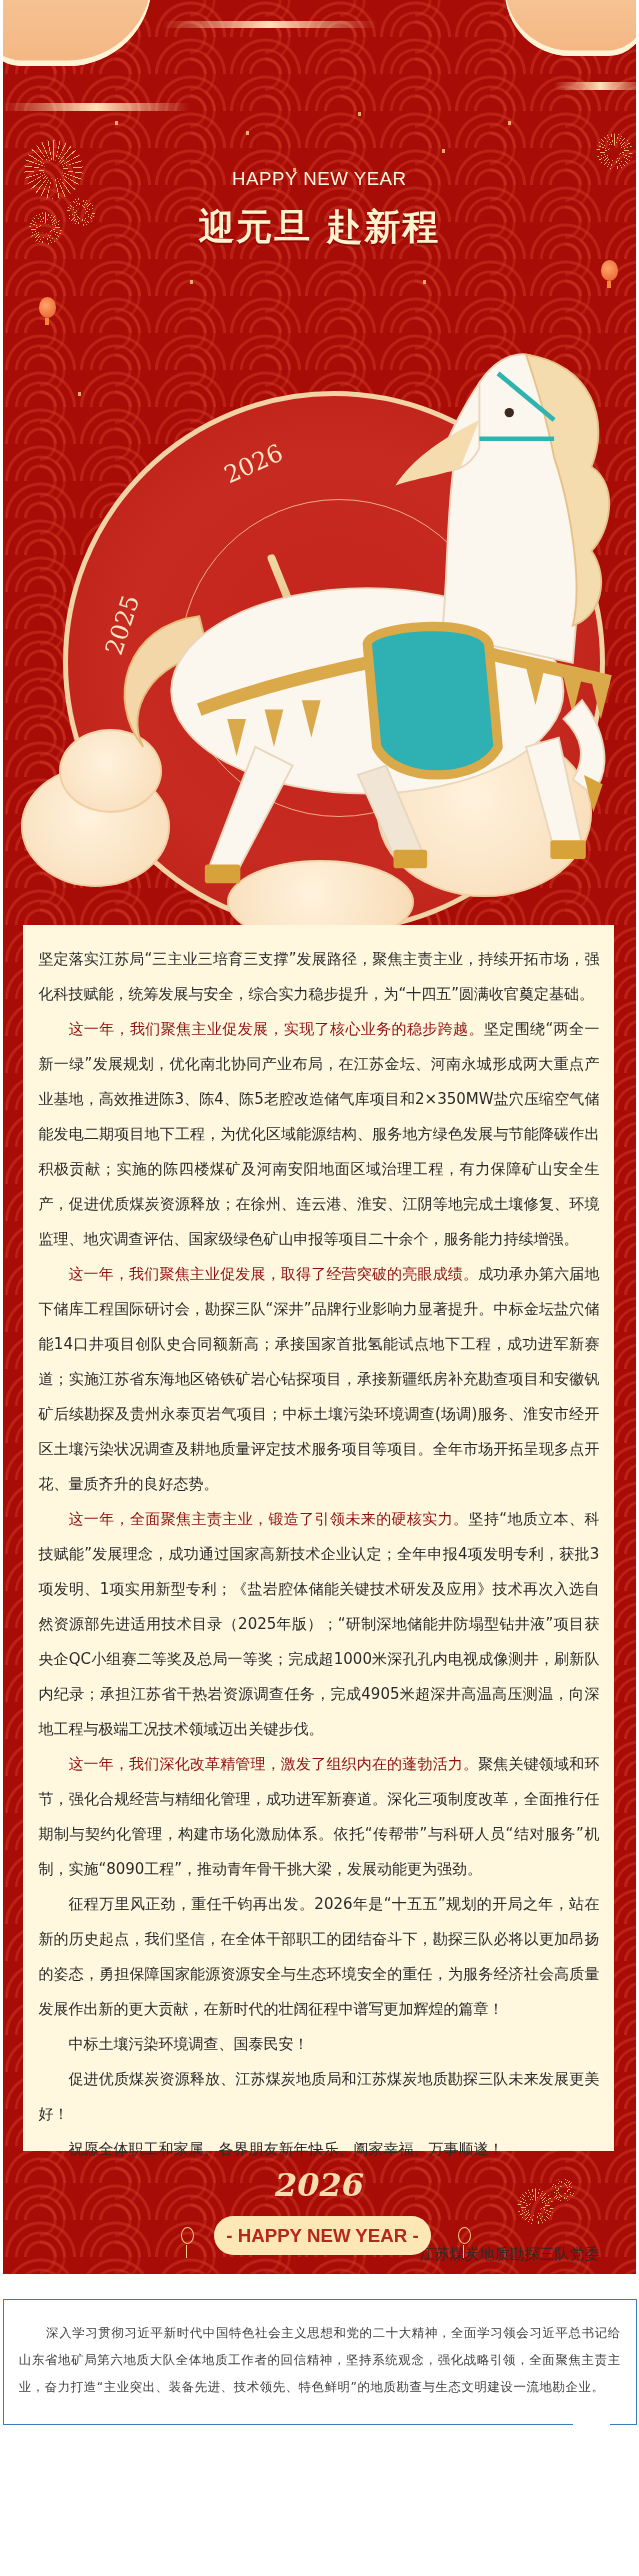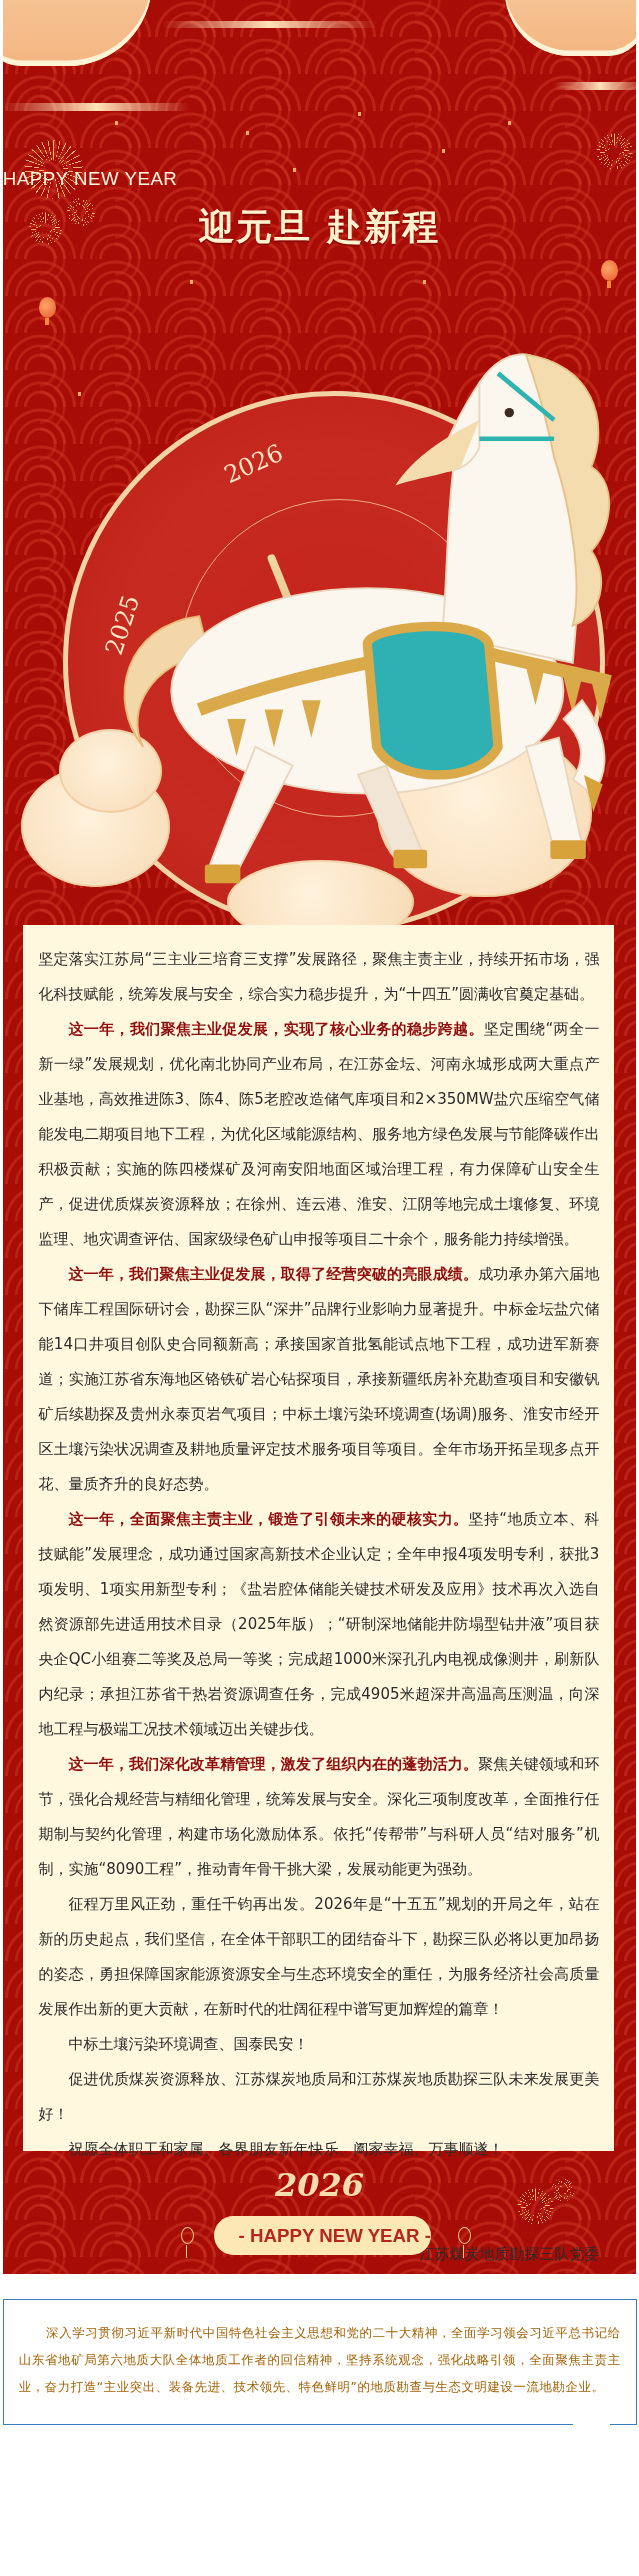--- a/index.html
+++ b/index.html
@@ -27,21 +27,21 @@
     background: repeating-conic-gradient(#f6d07a 0deg 2deg, transparent 2deg 12deg);
     -webkit-mask: radial-gradient(circle, transparent 18%, #000 22%, #000 60%, transparent 64%);
             mask: radial-gradient(circle, transparent 18%, #000 22%, #000 60%, transparent 64%);
     opacity: .85; }
 
   .lantern { position: absolute; width: 17px; height: 20.6px; border-radius: 50%; background: radial-gradient(circle at 40% 40%, #ffa46a, #e45a26); }
   .lantern::after { content: ""; position: absolute; left: 6.5px; top: 20.6px; width: 3.7px; height: 7.5px; background: #f08a38; }
 
   .confetti { position: absolute; width: 3.7px; height: 3.7px; background: #f2cf84; opacity: .8; }
 
-  .header-sub { position: absolute; top: 168px; left: 0; width: 633px; text-align: left; color: #fff7e0; font-family: "Liberation Sans", sans-serif; font-size: 18.7px; letter-spacing: 0.5px; }
+  .header-sub { position: absolute; top: 168px; left: 0; width: 633px; text-align: center; color: #fff7e0; font-family: "Liberation Sans", sans-serif; font-size: 18.7px; letter-spacing: 0.5px; }
   .header-title { position: absolute; top: 203px; left: 0; width: 633px; text-align: center; color: #fff3cf; font-size: 36px; font-weight: bold; letter-spacing: 1.9px; text-shadow: 0 1.9px 0 #8a0a04; }
 
   
   .dial { position: absolute; left: 60px; top: 391px; width: 542px; height: 542px; border-radius: 50%; background: radial-gradient(circle at 50% 50%, #c4241c 0%, #c62a20 55%, #b81d16 100%); border: 5.6px solid #f2d3a6; }
   .dial-inner { position: absolute; left: 112px; top: 103px; width: 318px; height: 318px; border-radius: 50%; border: 1.4px solid rgba(255,225,180,0.7); }
   .dial-ticks { position: absolute; inset: 13px; border-radius: 50%;
     background: repeating-conic-gradient(from 0deg, #f7dfb6 0deg 1.2deg, transparent 1.2deg 6deg);
     -webkit-mask: radial-gradient(circle, transparent 83%, #000 84%, #000 91%, transparent 92%);
             mask: radial-gradient(circle, transparent 83%, #000 84%, #000 91%, transparent 92%); }
   .dial-label { position: absolute; color: #fbe7c6; font-family: "DejaVu Serif", serif; font-size: 24px; }
@@ -49,32 +49,32 @@
   .dial-label.y2025 { left: 24px; top: 215px; transform: rotate(-72deg); }
   .hand { position: absolute; left: 254px; top: 148px; width: 7.5px; height: 149px; background: linear-gradient(#f2d7a6, #d9b070); transform: rotate(-22deg); transform-origin: bottom center; border-radius: 3.7px 3.7px 1.9px 1.9px; }
 
   .horse { position: absolute; left: 84px; top: 308px; width: 542px; height: 579px; }
 
   .cloud-puff { position: absolute; border-radius: 50%; background: radial-gradient(circle at 45% 40%, #fff2dd, #f7d9b2); box-shadow: 0 0 0 1.9px rgba(230,170,110,0.35) inset; }
   .card-wrap { position: absolute; left: 23.4px; top: 925px; width: 591px; height: 1226px; background: #fff7de; }
   .card-body { padding: 17px 15px 0 15px; font-size: 15px; line-height: 35px; color: #2a2a2a; text-align: justify; font-family: "DejaVu Sans", sans-serif; }
   .card-body p { margin: 0; }
   .card-body p.indent { text-indent: 2em; }
-  .card-body .hl { color: #8f0f0f; font-weight: bold; }
+  .card-body .hl { color: #8f0f0f; font-weight: normal; }
   .card-body .sign { text-align: right; }
   .spacer { height: 70px; }
 
   
   .year-mark { position: absolute; top: 2216px; left: 0; width: 639px; text-align: center; color: #f6ddb0; font-family: "DejaVu Serif", serif; font-size: 32px; font-style: italic; font-weight: bold; }
-  .pill { position: absolute; left: 214px; top: 2216px; width: 217px; height: 39px; border-radius: 19.6px; background: #fde7b5; color: #b5281c; text-align: right; font-family: "Liberation Sans", sans-serif; font-weight: bold; font-size: 18.7px; line-height: 39px; }
+  .pill { position: absolute; left: 214px; top: 2216px; width: 217px; height: 39px; border-radius: 19.6px; background: #fde7b5; color: #b5281c; text-align: center; font-family: "Liberation Sans", sans-serif; font-weight: bold; font-size: 18.7px; line-height: 39px; }
   .mini-lantern { position: absolute; width: 13px; height: 17px; border-radius: 50%; border: 1.4px solid #f2cf84; }
   .mini-lantern::after { content: ""; position: absolute; left: 4.7px; top: 17px; width: 0.9px; height: 13px; background: #f2cf84; }
 
   .motto { position: absolute; left: 2.8px; top: 2299px; width: 634px; height: 126px; border: 0.9px solid #3a7bbf; border-top-width: 1.4px; border-bottom-width: 1.4px; }
-  .motto-text { padding: 18.7px 15px 0 15px; color: #a16207; font-size: 12.4px; line-height: 27px; text-align: justify; text-indent: 2.2em; letter-spacing: 0.6px; }
+  .motto-text { padding: 18.7px 15px 0 15px; color: #404040; font-size: 12.4px; line-height: 27px; text-align: justify; text-indent: 2.2em; letter-spacing: 0.6px; }
   .motto-gap { position: absolute; right: 26px; bottom: -1.9px; width: 37px; height: 3.7px; background: #ffffff; }
 </style>
 </head>
 <body>
 
 <div class="poster">
 
   <div class="cloud c1"></div>
   <div class="cloud c2"></div>
   <div class="streak" style="left:159px;top:20.6px;width:215px;"></div>
@@ -159,21 +159,21 @@
   <div class="card-wrap" style="position:absolute;left:20.6px;top:925px;">
     <div class="card-body">
       <p>坚定落实江苏局“三主业三培育三支撑”发展路径，聚焦主责主业，持续开拓市场，强化科技赋能，统筹发展与安全，综合实力稳步提升，为“十四五”圆满收官奠定基础。</p>
 
       <p class="indent"><span class="hl">这一年，我们聚焦主业促发展，实现了核心业务的稳步跨越。</span><span>坚定围绕“两全一新一绿”发展规划，优化南北协同产业布局，在江苏金坛、河南永城形成两大重点产业基地，高效推进陈3、陈4、陈5老腔改造储气库项目和2×350MW盐穴压缩空气储能发电二期项目地下工程，为优化区域能源结构、服务地方绿色发展与节能降碳作出积极贡献；实施的陈四楼煤矿及河南安阳地面区域治理工程，有力保障矿山安全生产，促进优质煤炭资源释放；在徐州、连云港、淮安、江阴等地完成土壤修复、环境监理、地灾调查评估、国家级绿色矿山申报等项目二十余个，服务能力持续增强。</span></p>
 
       <p class="indent"><span class="hl">这一年，我们聚焦主业促发展，取得了经营突破的亮眼成绩。</span><span>成功承办第六届地下储库工程国际研讨会，勘探三队“深井”品牌行业影响力显著提升。中标金坛盐穴储能14口井项目创队史合同额新高；承接国家首批氢能试点地下工程，成功进军新赛道；实施江苏省东海地区铬铁矿岩心钻探项目，承接新疆纸房补充勘查项目和安徽钒矿后续勘探及贵州永泰页岩气项目；中标土壤污染环境调查(场调)服务、淮安市经开区土壤污染状况调查及耕地质量评定技术服务项目等项目。全年市场开拓呈现多点开花、量质齐升的良好态势。</span></p>
 
       <p class="indent"><span class="hl">这一年，全面聚焦主责主业，锻造了引领未来的硬核实力。</span><span>坚持“地质立本、科技赋能”发展理念，成功通过国家高新技术企业认定；全年申报4项发明专利，获批3项发明、1项实用新型专利；《盐岩腔体储能关键技术研发及应用》技术再次入选自然资源部先进适用技术目录（2025年版）；“研制深地储能井防塌型钻井液”项目获央企QC小组赛二等奖及总局一等奖；完成超1000米深孔孔内电视成像测井，刷新队内纪录；承担江苏省干热岩资源调查任务，完成4905米超深井高温高压测温，向深地工程与极端工况技术领域迈出关键步伐。</span></p>
 
-      <p class="indent"><span class="hl">这一年，我们深化改革精管理，激发了组织内在的蓬勃活力。</span><span>聚焦关键领域和环节，强化合规经营与精细化管理，统筹发展与安全。深化三项制度改革，全面推行任期制与契约化管理，构建市场化激励体系。依托“传帮带”与科研人员“结对服务”机制，实施“8090工程”，推动青年骨干挑大梁，发展动能更为强劲。</span></p>
+      <p class="indent"><span class="hl">这一年，我们深化改革精管理，激发了组织内在的蓬勃活力。</span><span>聚焦关键领域和环节，强化合规经营与精细化管理，成功进军新赛道。深化三项制度改革，全面推行任期制与契约化管理，构建市场化激励体系。依托“传帮带”与科研人员“结对服务”机制，实施“8090工程”，推动青年骨干挑大梁，发展动能更为强劲。</span></p>
 
 
       <p class="indent">征程万里风正劲，重任千钧再出发。2026年是“十五五”规划的开局之年，站在新的历史起点，我们坚信，在全体干部职工的团结奋斗下，勘探三队必将以更加昂扬的姿态，勇担保障国家能源资源安全与生态环境安全的重任，为服务经济社会高质量发展作出新的更大贡献，在新时代的壮阔征程中谱写更加辉煌的篇章！</p>
 
       <p class="indent">中标土壤污染环境调查、国泰民安！</p>
       <p class="indent">促进优质煤炭资源释放、江苏煤炭地质局和江苏煤炭地质勘探三队未来发展更美好！</p>
       <p class="indent">祝愿全体职工和家属、各界朋友新年快乐、阖家幸福、万事顺遂！</p>
 
       <div class="spacer"></div>
       <p class="sign">江苏煤炭地质勘探三队党委</p>

